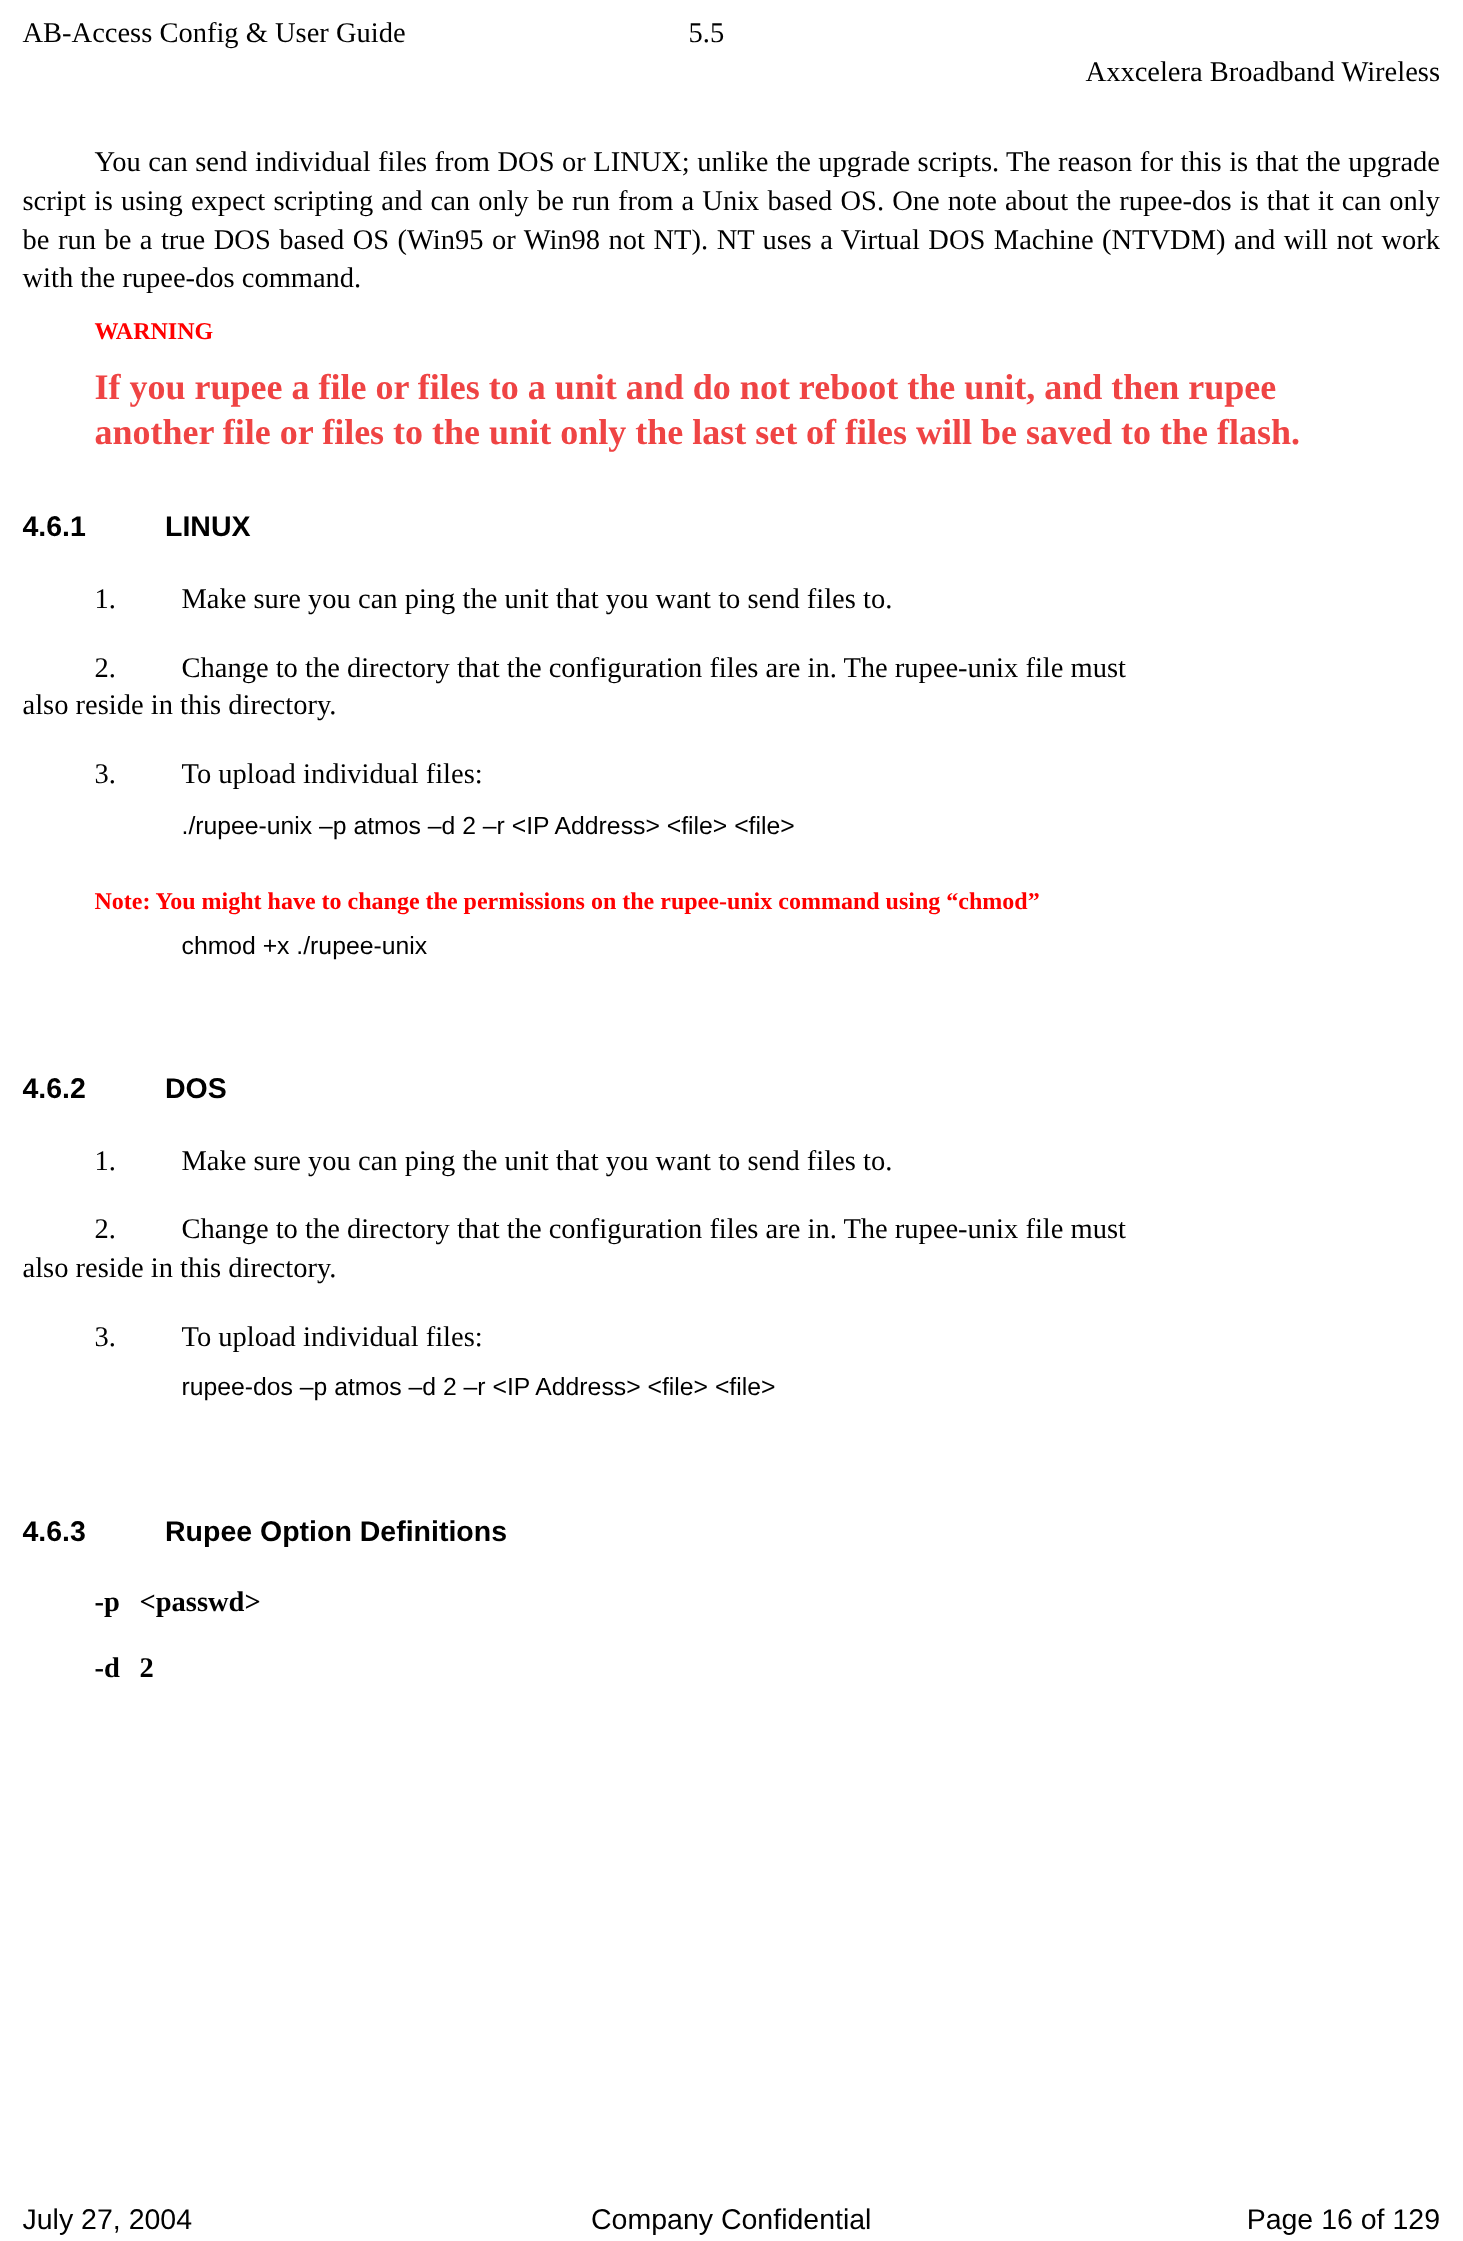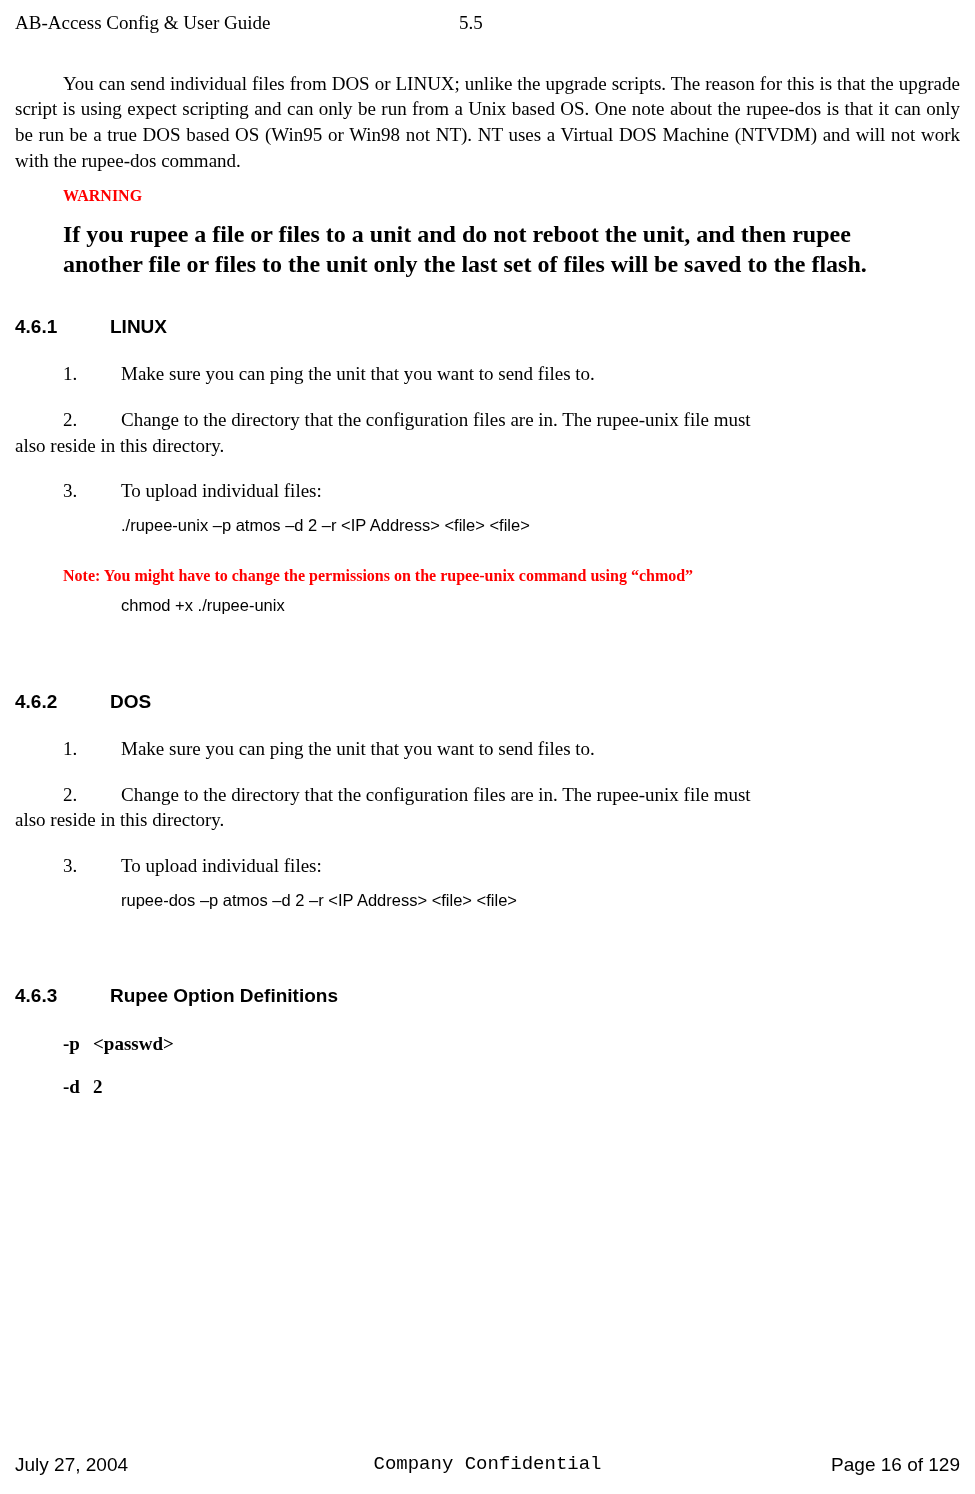--- a/index.html
+++ b/index.html
@@ -44,21 +44,21 @@
       margin-bottom: 12px;
     }
     .warning-heading {
       color: #ff0000;
       font-weight: bold;
       font-size: 16px;
       margin-left: 48px;
       margin-bottom: 12px;
     }
     .warning-body {
-      color: #000000;
+      color: #ef4444;
       font-weight: bold;
       font-size: 24px;
       margin-left: 48px;
       margin-right: 70px;
       line-height: 1.25;
       margin-bottom: 35px;
     }
     .section-heading {
       font-family: Arial, Helvetica, sans-serif;
       font-weight: bold;
@@ -119,44 +119,44 @@
     .option-arg {
       font-weight: bold;
       flex: 0 0 135px;
     }
     .option-desc {
       flex: 1;
       text-align: justify;
     }
     .footer {
       position: absolute;
-      bottom: 16px;
+      bottom: 0;
       left: 15px;
       right: 15px;
       display: flex;
       justify-content: space-between;
       font-family: Arial, Helvetica, sans-serif;
       font-size: 19px;
     }
     .footer-center {
       position: absolute;
       left: 50%;
       transform: translateX(-50%);
-      font-family: Liberation Mono, monospace;
     }
     .spacer-lg {
       height: 42px;
     }
   </style>
 </head>
 <body>
 
 <div class="header">
   <span class="header-left">AB-Access Config &amp; User Guide</span>
   <span class="header-center">5.5</span>
+  <span class="header-right">Axxcelera Broadband Wireless</span>
 </div>
 
 <p class="intro-para">You can send individual files from DOS or LINUX; unlike the upgrade scripts. The reason for this is that the upgrade script is using expect scripting and can only be run from a Unix based OS. One note about the rupee-dos is that it can only be run be a true DOS based OS (Win95 or Win98 not NT). NT uses a Virtual DOS Machine (NTVDM) and will not work with the rupee-dos command.</p>
 
 <div class="warning-heading">WARNING</div>
 <div class="warning-body">If you rupee a file or files to a unit and do not reboot the unit, and then rupee another file or files to the unit only the last set of files will be saved to the flash.</div>
 
 <div class="section-heading">
   <span class="sec-num">4.6.1</span><span>LINUX</span>
 </div>

